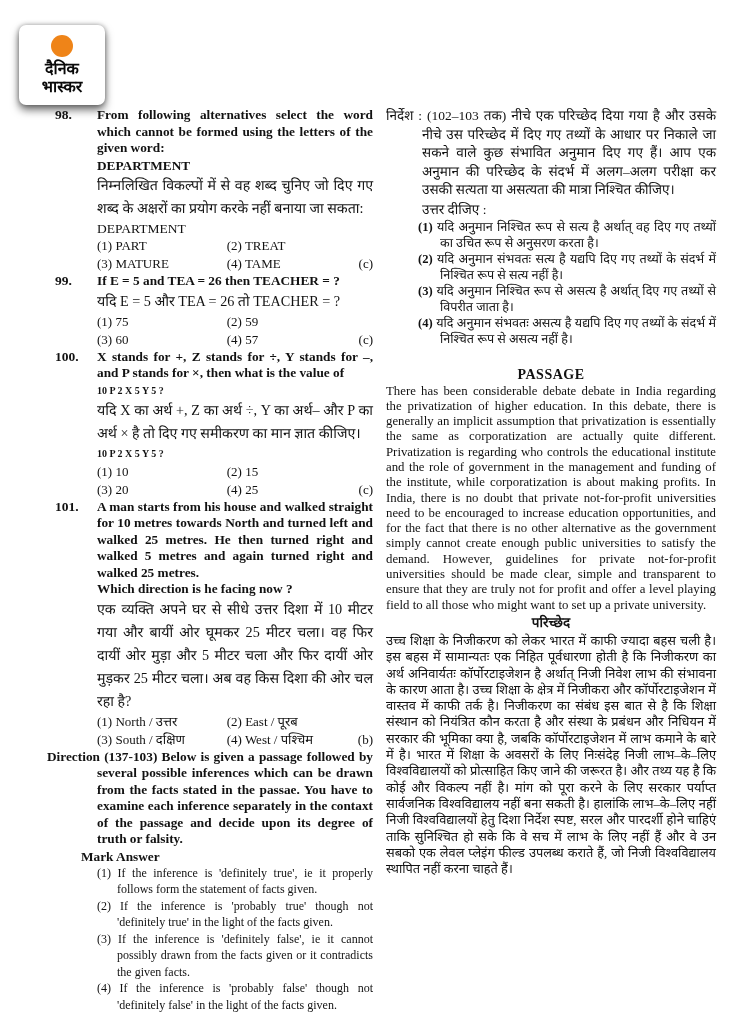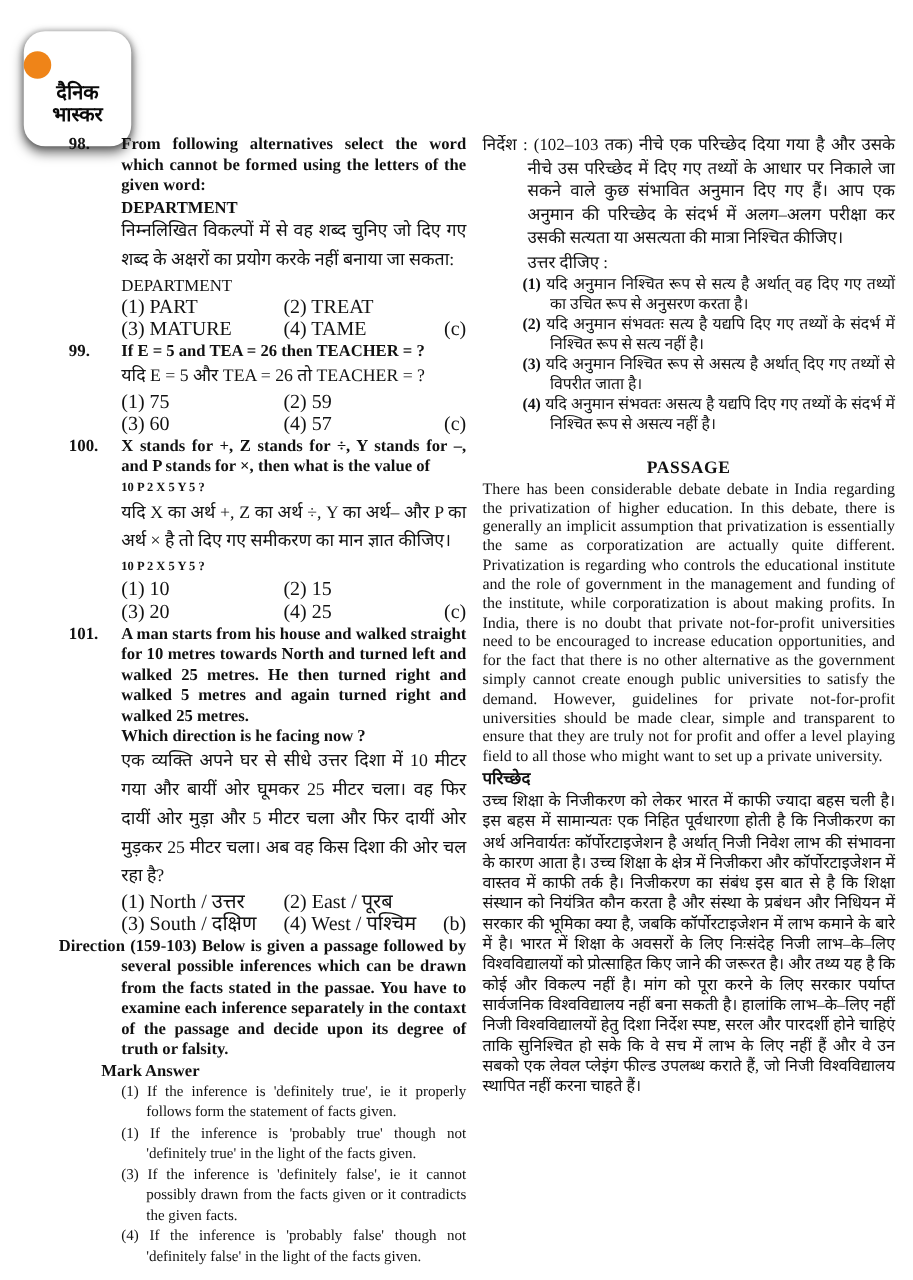--- a/index.html
+++ b/index.html
@@ -7,44 +7,44 @@
     width:730px;height:1024px;
     background:#ffffff;
     font-family:"Liberation Serif","DejaVu Serif",serif;
     color:#121212;
     position:relative;
     overflow:hidden;
   }
   
   .logo{
     position:absolute;left:19px;top:25px;
-    width:86px;height:92px;
+    width:86px;height:80px;
     background:#ffffff;
-    border-radius:17px;
+    border-radius:7px;
     box-shadow:0 5px 9px rgba(0,0,0,.55), 0 0 5px rgba(0,0,0,.35);
-    display:flex;flex-direction:column;justify-content:center;
+    display:flex;flex-direction:column;align-items:center;justify-content:center;
   }
   .logo-dot{width:22px;height:22px;border-radius:50%;margin-bottom:3px;}
   .logo-text{
     font-weight:700;font-size:16px;line-height:1.08;text-align:center;
     font-family:"Liberation Serif","DejaVu Sans",serif;color:#0a0a0a;
   }
   
   .col-left{position:absolute;left:55px;top:107px;width:318px;}
   .col-right{position:absolute;left:386px;top:107px;width:330px;}
   
   .q{display:flex;}
   .q-num{width:42px;flex:none;font-weight:700;font-size:13.5px;line-height:16.5px;}
   .q-body{flex:1;min-width:0;}
   .en{font-weight:700;font-size:13.3px;line-height:16.5px;text-align:justify;}
   .word-b{font-weight:700;font-size:13.3px;line-height:17px;}
   .word-r{font-size:13.5px;line-height:17.5px;}
   .hi{font-size:14.2px;line-height:23px;text-align:justify;}
   .expr{font-weight:700;font-size:10px;line-height:17.5px;}
-  .opt-row{display:flex;font-size:16px;line-height:18px;}
+  .opt-row{display:flex;font-size:13px;line-height:18px;}
   .opt-a{width:47%;flex:none;}
   .opt-b{flex:1;}
   .ans{flex:none;margin-left:auto;}
   
   .direction{
     font-weight:700;font-size:13.3px;line-height:16.5px;text-align:justify;
     margin-left:-8px;padding-left:50px;text-indent:-50px;
   }
   .mark-head{font-weight:700;font-size:13.3px;line-height:17px;margin-left:26px;}
   .mark-item{
@@ -55,21 +55,21 @@
   .nirdesh{font-size:13.5px;line-height:18.5px;text-align:justify;padding-left:36px;text-indent:-36px;}
   .nirdesh .lbl{font-weight:400;}
   .uttar{margin-left:36px;font-size:13.5px;line-height:19px;}
   .r-item{
     margin-left:32px;padding-left:22px;text-indent:-22px;
     font-size:12.6px;line-height:16px;text-align:justify;
   }
   .r-item .n{font-weight:700;}
   .passage-title{text-align:center;font-weight:700;font-size:14px;line-height:19px;letter-spacing:.5px;margin-top:18px;}
   .passage{font-size:12.8px;line-height:15.3px;text-align:justify;}
-  .hindi-title{text-align:left;font-weight:700;font-size:13.5px;line-height:20px;}
+  .hindi-title{text-align:center;font-weight:700;font-size:13.5px;line-height:20px;}
   .hindi-passage{font-size:12.8px;line-height:16.3px;text-align:justify;}
 </style>
 </head>
 <body>
 
 <div class="logo">
   <div class="logo-dot" style="background: rgb(239, 132, 24);"></div>
   <div class="logo-text">
     <div>दैनिक</div>
     <div>भास्कर</div>
@@ -145,26 +145,26 @@
       </div>
       <div class="opt-row">
         <span class="opt-a">(3) South / दक्षिण</span>
         <span class="opt-b">(4) West / पश्चिम</span>
         <span class="ans">(b)</span>
       </div>
     </div>
   </div>
 
   <div class="direction">
-    <span>Direction (159-103)</span>
+    <span>Direction (137-103)</span>
     <span>Below is given a passage followed by several possible inferences which can be drawn from the facts stated in the passae. You have to examine each inference separately in the contaxt of the passage and decide upon its degree of truth or falsity.</span>
   </div>
   <div class="mark-head">Mark Answer</div>
   <div class="mark-item">(1) If the inference is 'definitely true', ie it properly follows form the statement of facts given.</div>
-  <div class="mark-item">(1) If the inference is 'probably true' though not 'definitely true' in the light of the facts given.</div>
+  <div class="mark-item">(2) If the inference is 'probably true' though not 'definitely true' in the light of the facts given.</div>
   <div class="mark-item">(3) If the inference is 'definitely false', ie it cannot possibly drawn from the facts given or it contradicts the given facts.</div>
   <div class="mark-item">(4) If the inference is 'probably false' though not 'definitely false' in the light of the facts given.</div>
 
 </div>
 
 <div class="col-right">
 
   <div class="nirdesh">
     <span class="lbl">निर्देश :</span>
     <span>(102–103 तक) नीचे एक परिच्छेद दिया गया है और उसके नीचे उस परिच्छेद में दिए गए तथ्यों के आधार पर निकाले जा सकने वाले कुछ संभावित अनुमान दिए गए हैं। आप एक अनुमान की परिच्छेद के संदर्भ में अलग–अलग परीक्षा कर उसकी सत्यता या असत्यता की मात्रा निश्चित कीजिए।</span>

